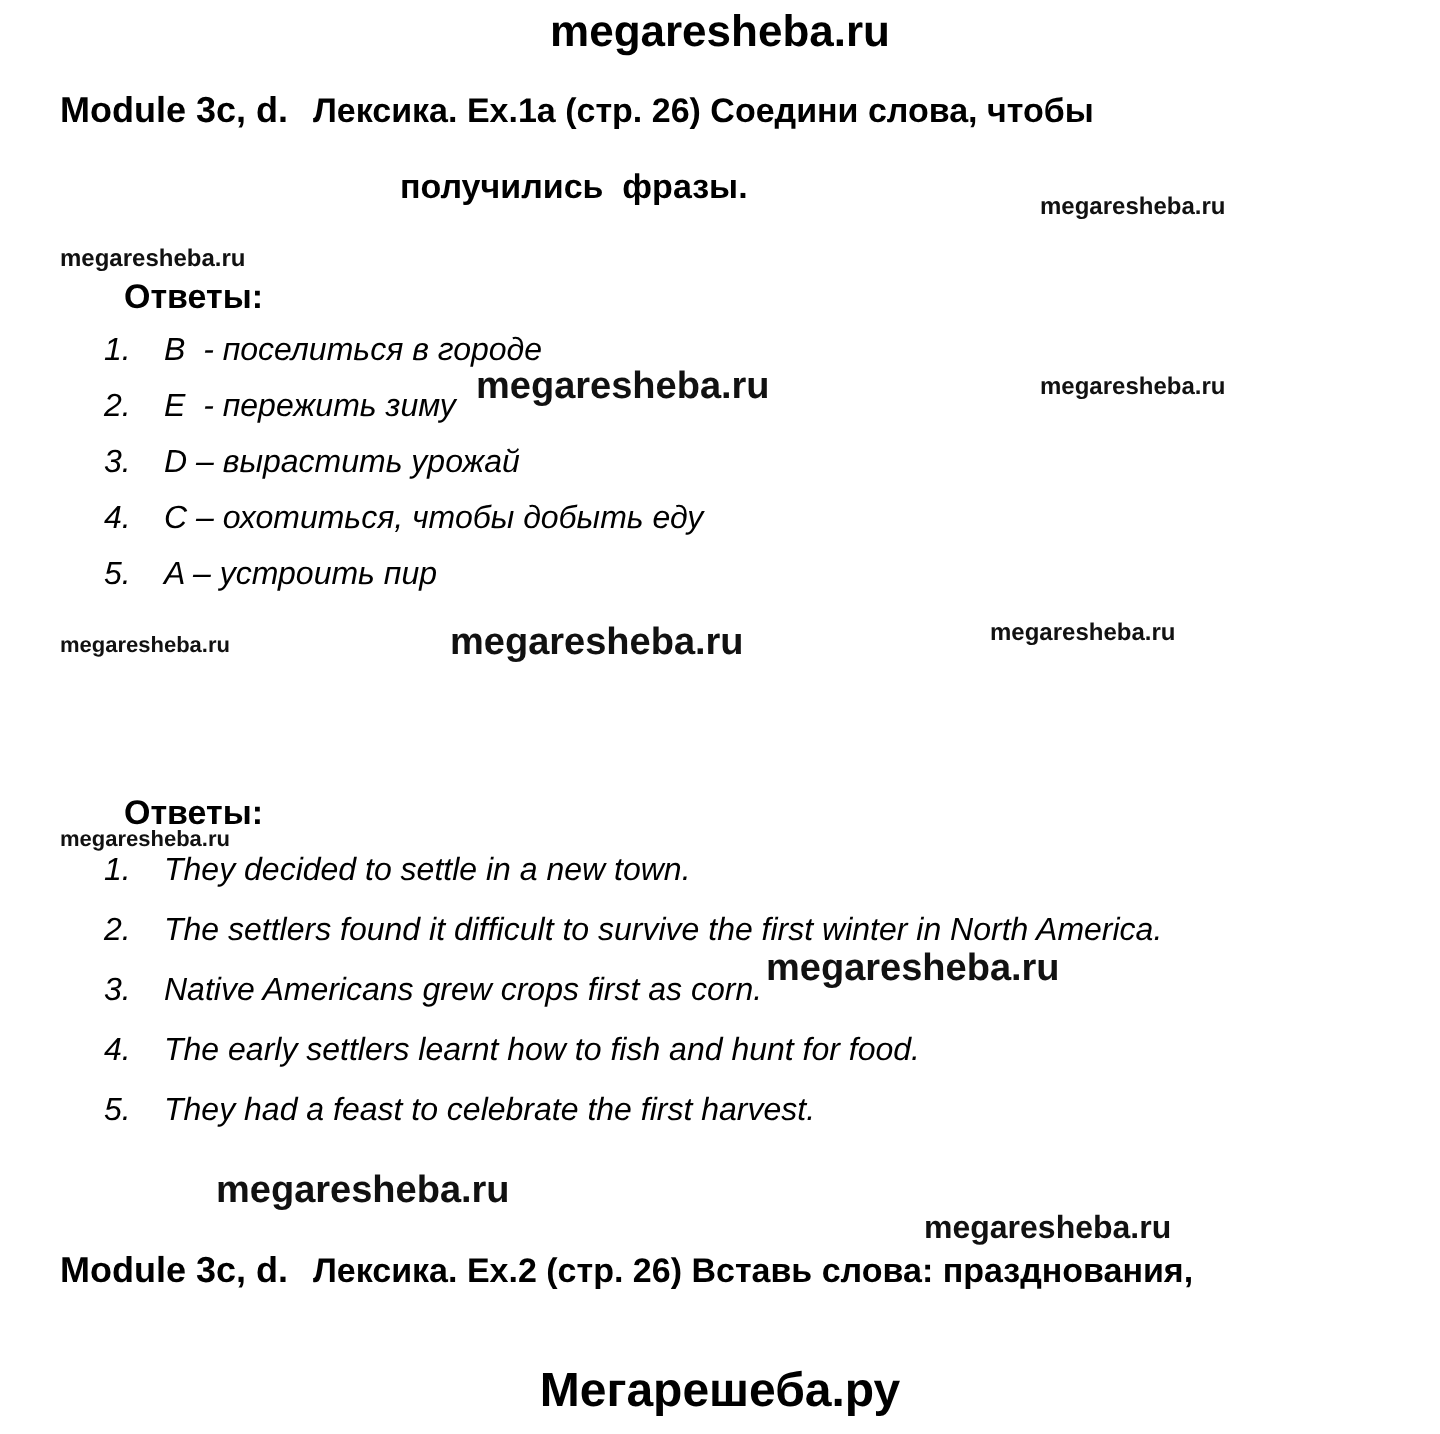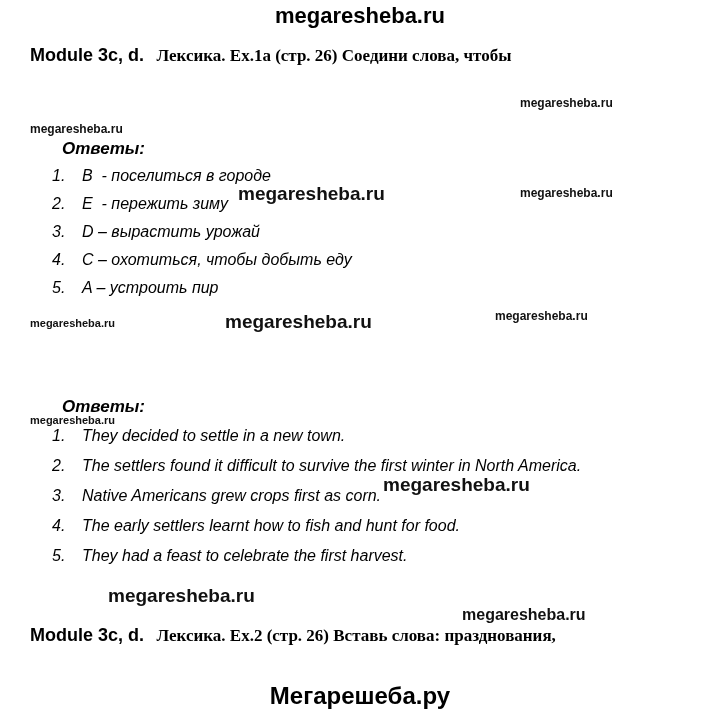--- a/index.html
+++ b/index.html
@@ -19,30 +19,30 @@
   .top-title {
     position:absolute; top:3px; left:0; width:100%;
     text-align:center; font-size:22px; font-weight:bold;
   }
   .bottom-title {
     position:absolute; top:682px; left:0; width:100%;
     text-align:center; font-size:24px; font-weight:bold;
   }
   .heading { position:absolute; left:30px; white-space:nowrap; }
   .heading .module { font-weight:bold; font-size:18px; }
-  .heading .h-rest { font-weight:bold; font-size:17px; margin-left:8px;font-family:Liberation Serif, serif; }
+  .heading .h-rest { font-weight:bold; font-size:17px; margin-left:8px; }
   .h-line2 { position:absolute; font-weight:bold; font-size:17px; white-space:pre-wrap; }
   .s1-heading { top:45px; }
   .s1-line2 { top:84px; left:200px; }
   .s2-heading { top:333px; }
   .s2-line2 { top:371px; left:195px; }
   .s3-heading { top:625px; }
   .answers {
     position:absolute; left:62px;
-    font-style:italic; font-weight:bold; font-size:17px;
+    font-weight:bold; font-size:17px;
   }
   .answers-1 { top:139px; }
   .answers-2 { top:397px; }
   .list { position:absolute; left:52px; font-style:italic; font-size:16px; }
   .list-1 { top:162px; width:600px; }
   .list-1 .row { line-height:28px; }
   .list-2 { top:422px; width:550px; }
   .list-2 .row { line-height:27px; margin-bottom:3px; }
   .row { display:flex; }
   .row .num { flex:0 0 30px; }
@@ -70,20 +70,21 @@
 <body>
 
 <div class="page">
 
   <div class="top-title">megaresheba.ru</div>
 
   <div class="heading s1-heading">
     <span class="module">Module 3c, d.</span>
     <span class="h-rest">Лексика. Ex.1a (стр. 26) Соедини слова, чтобы</span>
   </div>
+  <div class="h-line2 s1-line2">получились  фразы.</div>
 
   <div class="answers answers-1">Ответы:</div>
 
   <div class="list list-1">
     <div class="row">
       <span class="num">1.</span>
       <span class="text">B  - поселиться в городе</span>
     </div>
     <div class="row">
       <span class="num">2.</span>

